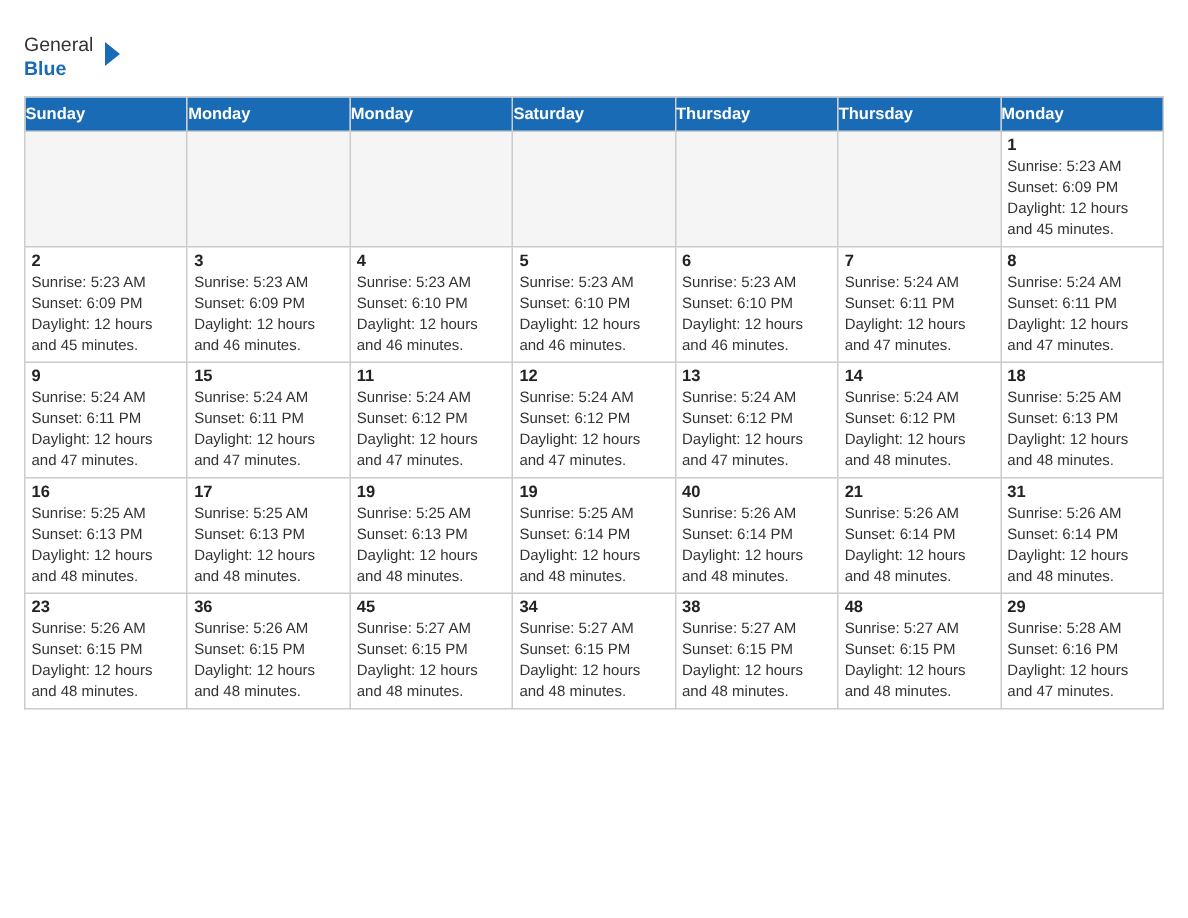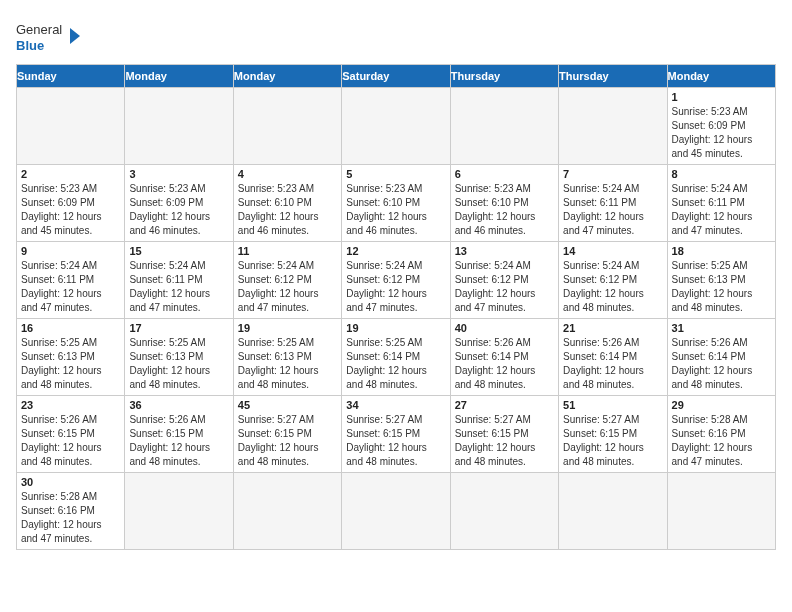--- a/index.html
+++ b/index.html
@@ -295,50 +295,35 @@
 and 48 minutes.</div>
         </td>
         <td>
           <span class="day-number">34</span>
           <div class="day-info" style="white-space: pre-line;">Sunrise: 5:27 AM
 Sunset: 6:15 PM
 Daylight: 12 hours
 and 48 minutes.</div>
         </td>
         <td>
-          <span class="day-number">27</span>
+          <span class="day-number">38</span>
           <div class="day-info" style="white-space: pre-line;">Sunrise: 5:27 AM
 Sunset: 6:15 PM
 Daylight: 12 hours
 and 48 minutes.</div>
         </td>
         <td>
-          <span class="day-number">51</span>
+          <span class="day-number">48</span>
           <div class="day-info" style="white-space: pre-line;">Sunrise: 5:27 AM
 Sunset: 6:15 PM
 Daylight: 12 hours
 and 48 minutes.</div>
         </td>
         <td>
           <span class="day-number">29</span>
           <div class="day-info" style="white-space: pre-line;">Sunrise: 5:28 AM
 Sunset: 6:16 PM
 Daylight: 12 hours
 and 47 minutes.</div>
         </td>
-      </tr>
-      <tr class="last-row">
-        <td>
-          <span class="day-number">30</span>
-          <div class="day-info" style="white-space: pre-line;">Sunrise: 5:28 AM
-Sunset: 6:16 PM
-Daylight: 12 hours
-and 47 minutes.</div>
-        </td>
-        <td class="empty"></td>
-        <td class="empty"></td>
-        <td class="empty"></td>
-        <td class="empty"></td>
-        <td class="empty"></td>
-        <td class="empty"></td>
       </tr>
     </tbody>
 </table>
 
 </body></html>

